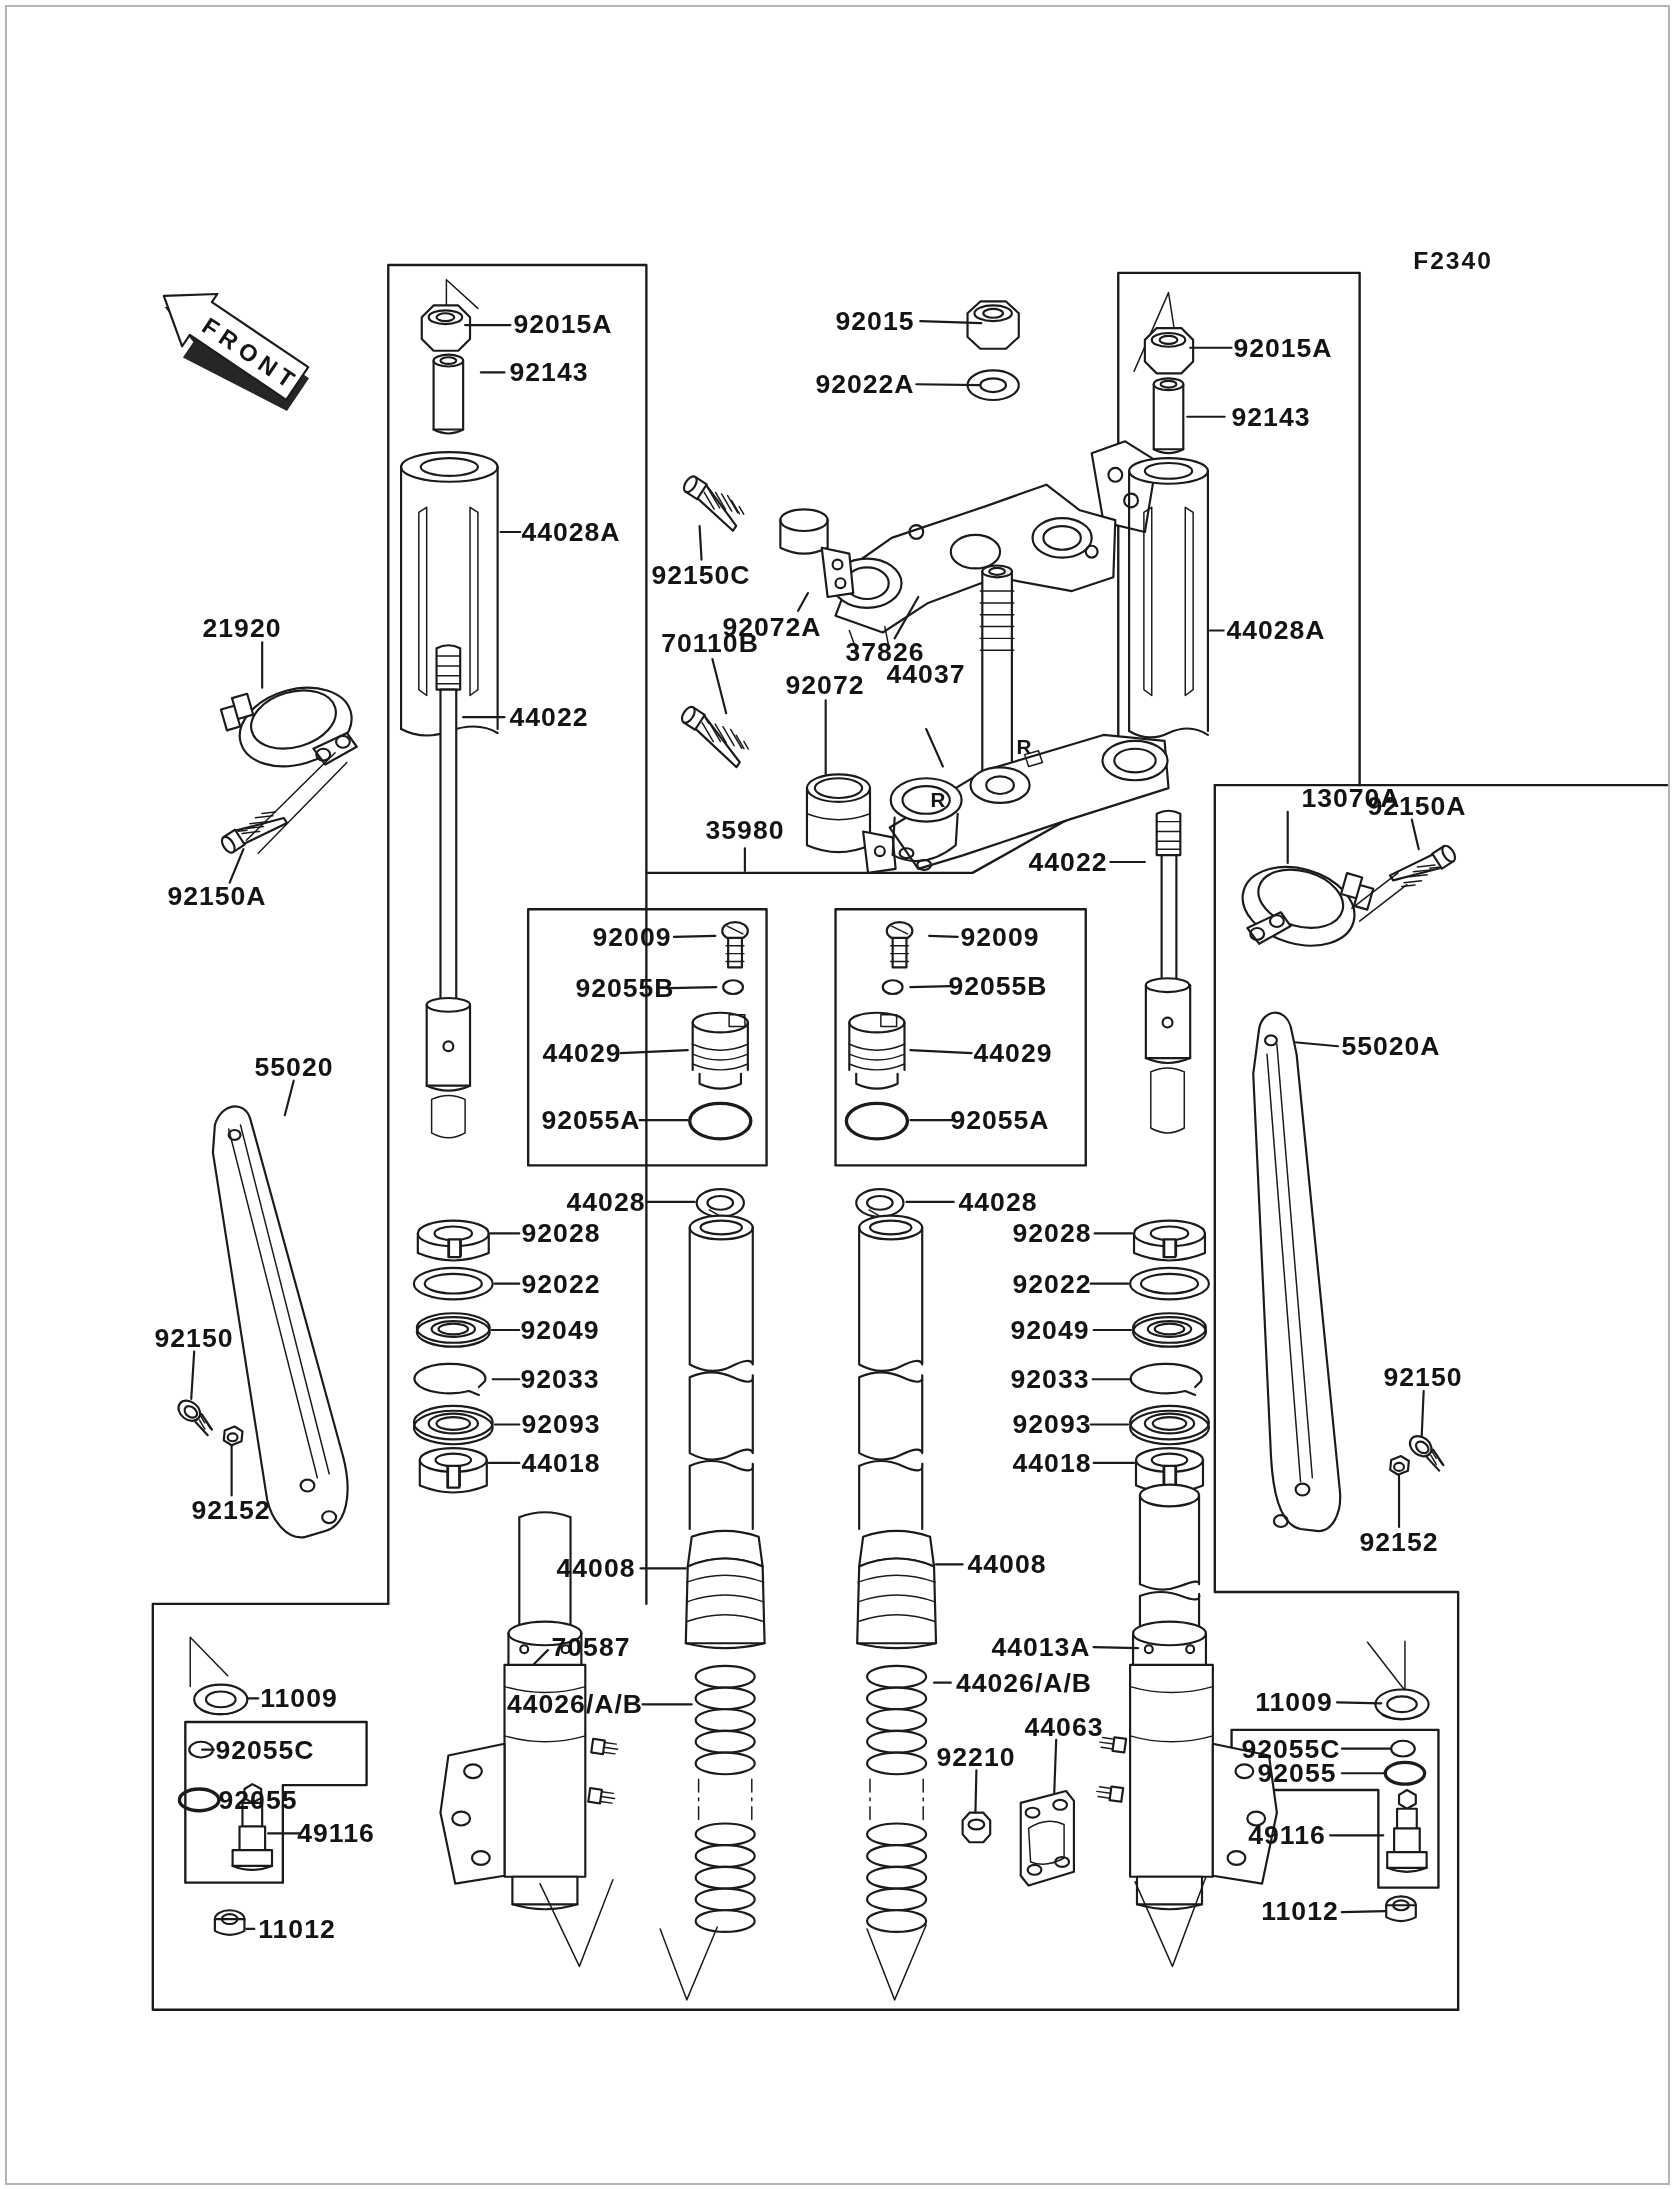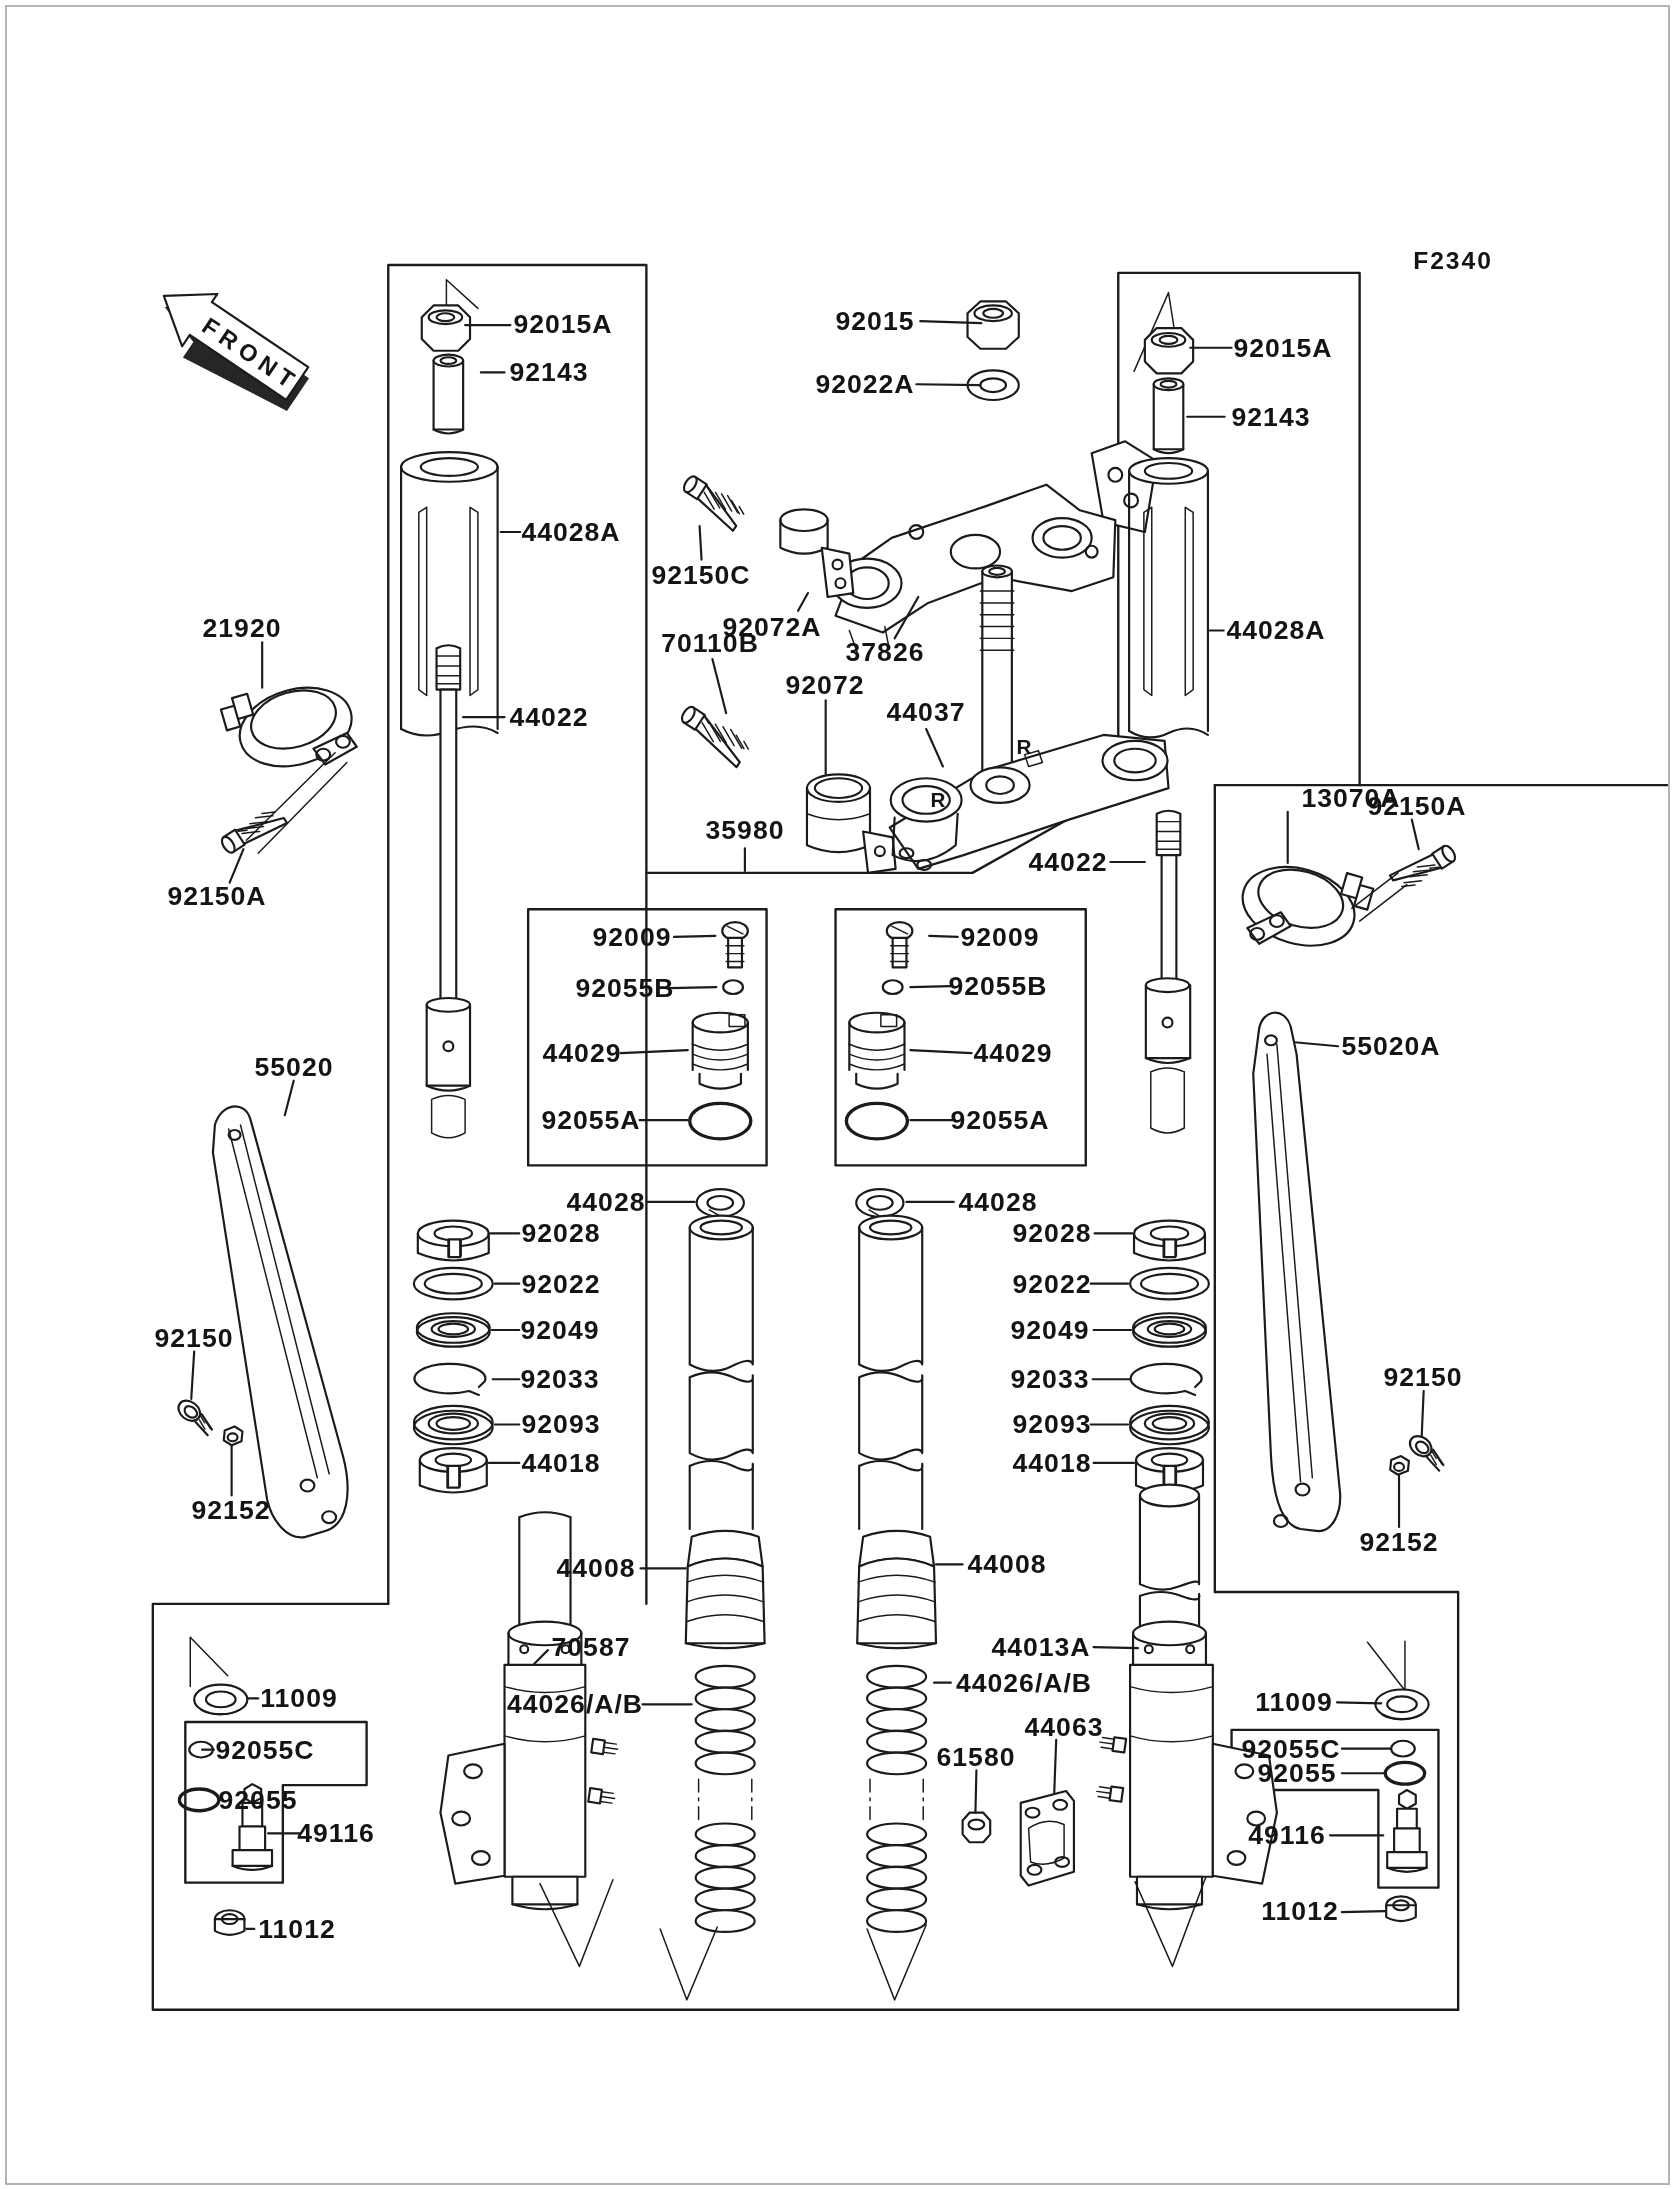--- a/index.html
+++ b/index.html
@@ -614,21 +614,21 @@
   <div class="lab" style="left:571px;top:532px">44028A</div>
   <div class="lab" style="left:549px;top:717px">44022</div>
 
   <div class="lab" style="left:875px;top:321px">92015</div>
   <div class="lab" style="left:865px;top:384px">92022A</div>
   <div class="lab" style="left:701px;top:575px">92150C</div>
   <div class="lab" style="left:772px;top:627px">92072A</div>
   <div class="lab" style="left:885px;top:652px">37826</div>
   <div class="lab" style="left:710px;top:643px">70110B</div>
   <div class="lab" style="left:825px;top:685px">92072</div>
-  <div class="lab" style="left:926px;top:712px">44037</div>
+  <div class="lab" style="left:926px;top:674px">44037</div>
   <div class="lab" style="left:745px;top:830px">35980</div>
   <div class="lab" style="left:1068px;top:862px">44022</div>
 
   <div class="lab" style="left:1283px;top:348px">92015A</div>
   <div class="lab" style="left:1271px;top:417px">92143</div>
   <div class="lab" style="left:1276px;top:630px">44028A</div>
 
   <div class="lab" style="left:632px;top:937px">92009</div>
   <div class="lab" style="left:625px;top:988px">92055B</div>
   <div class="lab" style="left:582px;top:1053px">44029</div>
@@ -676,19 +676,19 @@
   <div class="lab" style="left:1297px;top:1773px">92055</div>
   <div class="lab" style="left:1287px;top:1835px">49116</div>
   <div class="lab" style="left:1300px;top:1911px">11012</div>
 
   <div class="lab" style="left:596px;top:1568px">44008</div>
   <div class="lab" style="left:1007px;top:1564px">44008</div>
   <div class="lab" style="left:591px;top:1647px">70587</div>
   <div class="lab" style="left:575px;top:1704px">44026/A/B</div>
   <div class="lab" style="left:1041px;top:1647px">44013A</div>
   <div class="lab" style="left:1024px;top:1683px">44026/A/B</div>
-  <div class="lab" style="left:976px;top:1757px">61580</div>
+  <div class="lab" style="left:976px;top:1757px">92210</div>
   <div class="lab" style="left:1064px;top:1727px">44063</div>
 
   <div class="lab small" style="left:938px;top:800px">R</div>
   <div class="lab small" style="left:1024px;top:747px">R</div>
 </div>
 
 
 </body></html>

